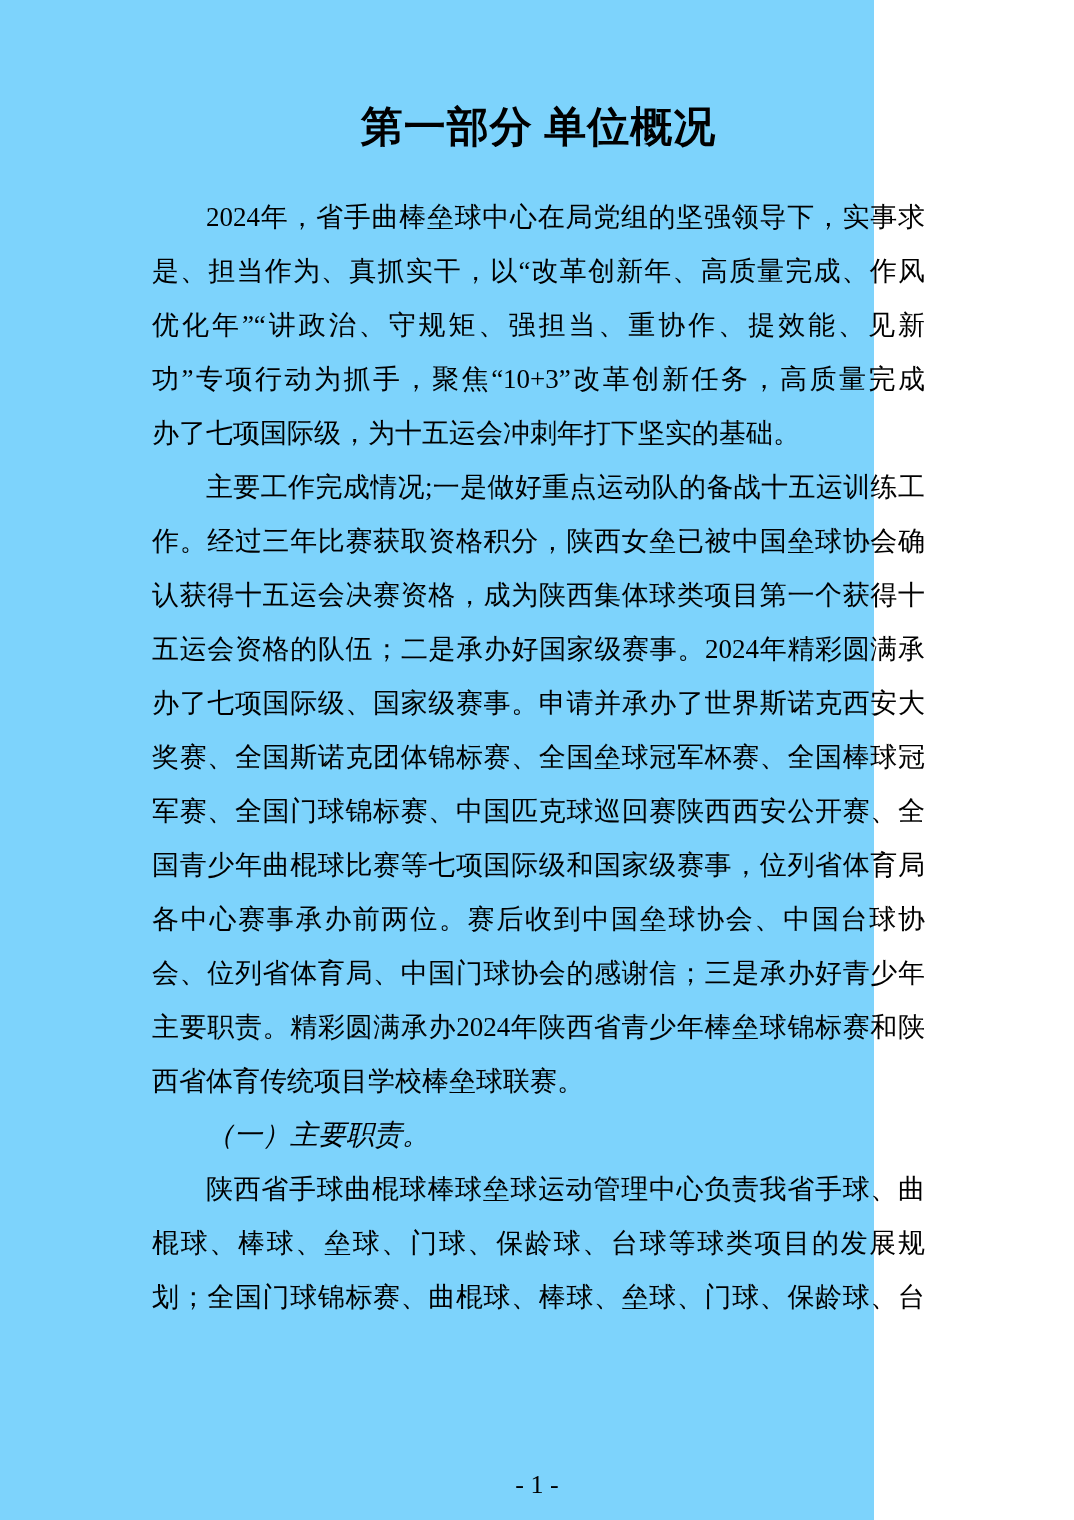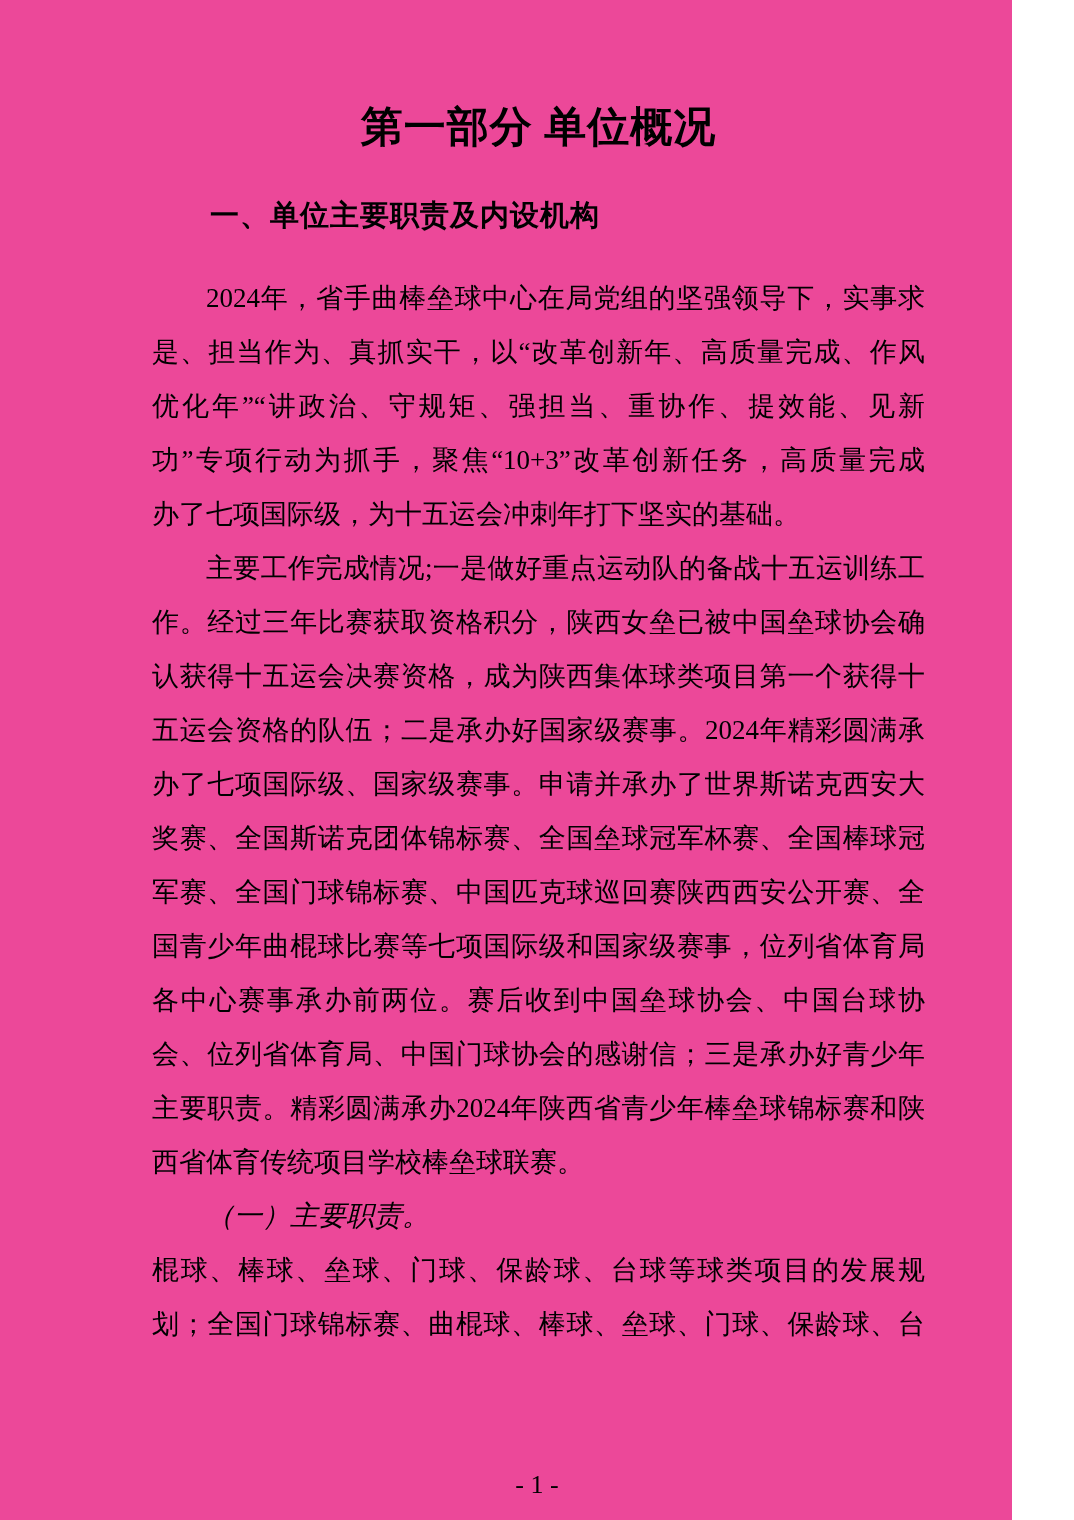--- a/index.html
+++ b/index.html
@@ -7,23 +7,23 @@
     padding: 0;
     background: #ffffff;
     width: 1074px;
     height: 1520px;
     overflow: hidden;
     color: #000000;
     font-family: "Liberation Serif", serif;
   }
   .page {
     position: relative;
-    width: 1012px;
+    width: 874px;
     height: 1520px;
-    background: #ec4899;
+    background: #7dd3fc;
   }
   .text-block {
     position: absolute;
     left: 152px;
     top: 0;
     width: 773px;
     overflow: hidden;
   }
   .doc-title {
     margin: 103px 0 0 0;
@@ -85,21 +85,20 @@
   }
 </style>
 </head>
 <body>
 
 <div class="page">
   <div class="text-block">
 
     <h1 class="doc-title">第一部分 单位概况</h1>
 
-    <h2 class="section-heading">一、单位主要职责及内设机构</h2>
 
     <div class="para first-para">
       <div class="line first">2024年，省手曲棒垒球中心在局党组的坚强领导下，实事求</div>
       <div class="line">是、担当作为、真抓实干，以“改革创新年、高质量完成、作风</div>
       <div class="line">优化年”“讲政治、守规矩、强担当、重协作、提效能、见新</div>
       <div class="line">功”专项行动为抓手，聚焦“10+3”改革创新任务，高质量完成</div>
       <div class="line last">办了七项国际级，为十五运会冲刺年打下坚实的基础。</div>
     </div>
 
     <div class="para">
@@ -113,20 +112,21 @@
       <div class="line">国青少年曲棍球比赛等七项国际级和国家级赛事，位列省体育局</div>
       <div class="line">各中心赛事承办前两位。赛后收到中国垒球协会、中国台球协</div>
       <div class="line">会、位列省体育局、中国门球协会的感谢信；三是承办好青少年</div>
       <div class="line">主要职责。精彩圆满承办2024年陕西省青少年棒垒球锦标赛和陕</div>
       <div class="line last">西省体育传统项目学校棒垒球联赛。</div>
     </div>
 
     <div class="subheading">（一）主要职责。</div>
 
     <div class="para">
+      <div class="line first">陕西省手球曲棍球棒球垒球运动管理中心负责我省手球、曲</div>
       <div class="line">棍球、棒球、垒球、门球、保龄球、台球等球类项目的发展规</div>
       <div class="line">划；全国门球锦标赛、曲棍球、棒球、垒球、门球、保龄球、台球</div>
     </div>
 
   </div>
 
   <div class="page-footer">- 1 -</div>
 </div>
 
 </body></html>

